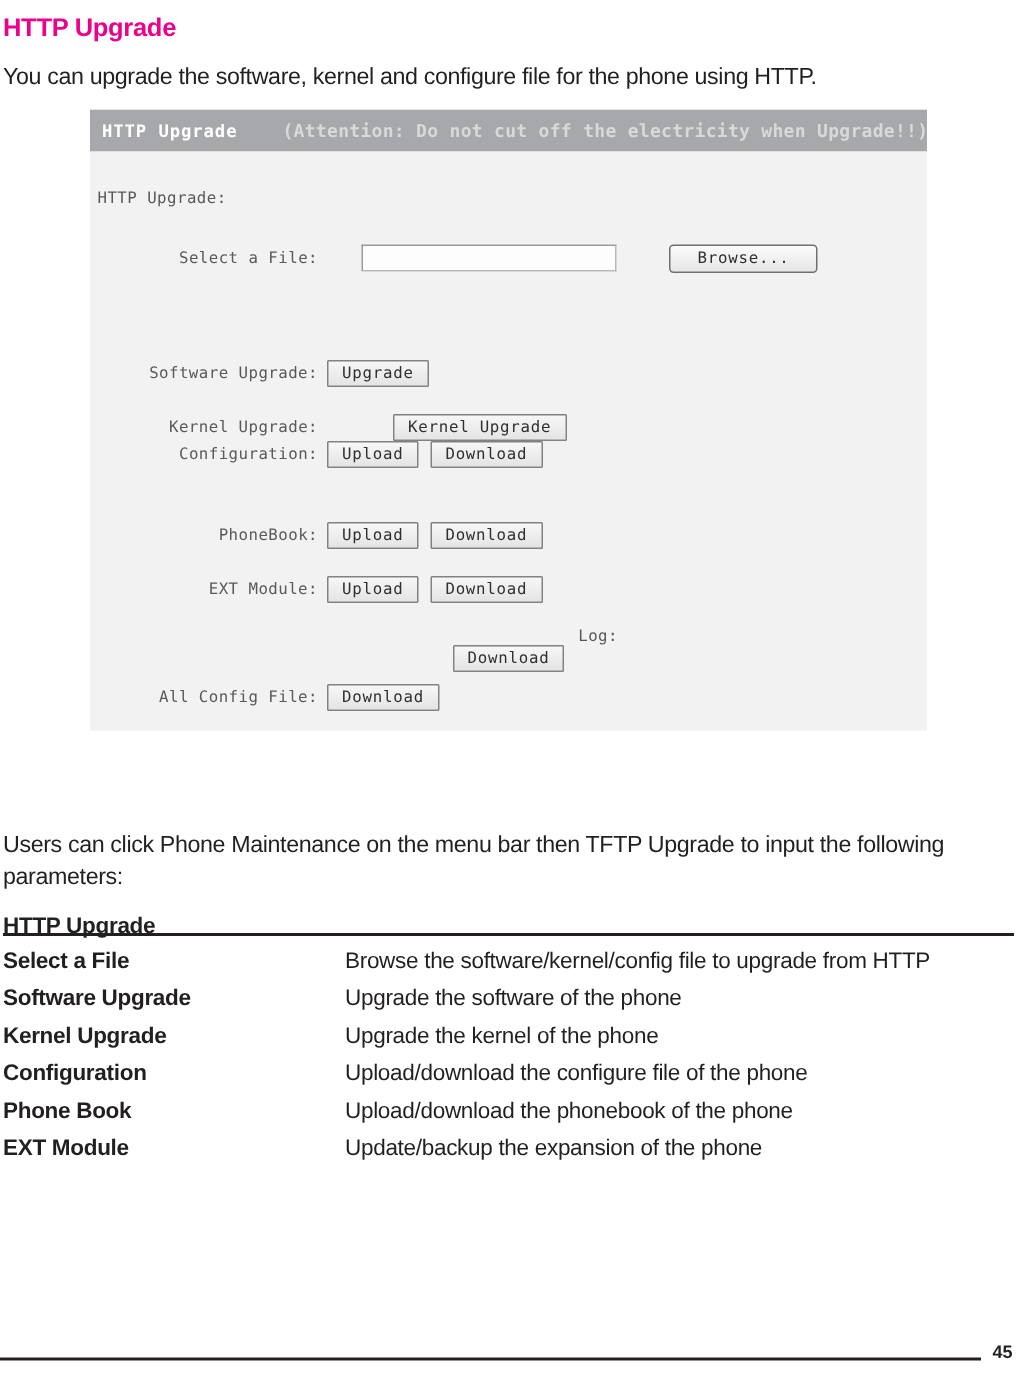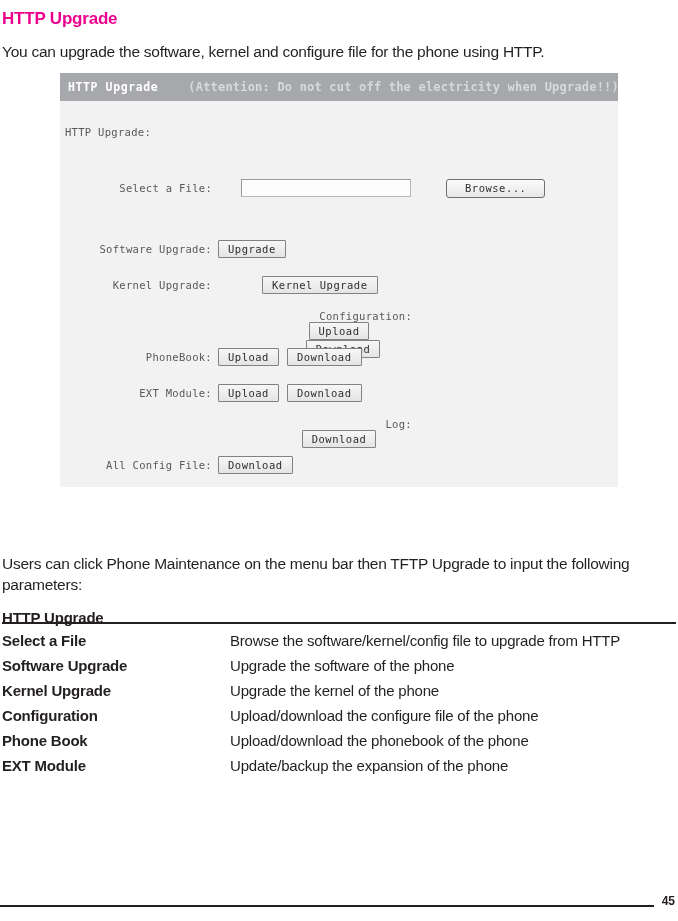--- a/index.html
+++ b/index.html
@@ -225,37 +225,37 @@
 
   <div class="shot-header">
     <span class="shot-title">HTTP Upgrade</span>
     <span class="shot-attention">(Attention: Do not cut off the electricity when Upgrade!!)</span>
   </div>
 
   <div class="shot-body">
 
     <div class="section-label">HTTP Upgrade:</div>
 
-    <div class="form-row" style="top:76px;gap:23px;">
+    <div class="form-row" style="top:60px;gap:23px;">
       <span class="row-label">Select a File:</span>
       <input class="text-input" type="text" value="" style="">
       <span class="btn browse">Browse...</span>
     </div>
 
     <div class="form-row" style="top:137px;">
       <span class="row-label">Software Upgrade:</span>
       <span class="btn square">Upgrade</span>
     </div>
 
     <div class="form-row" style="top:173px;gap:44px;">
       <span class="row-label">Kernel Upgrade:</span>
       <span class="btn square">Kernel Upgrade</span>
     </div>
 
-    <div class="form-row" style="top:209px;flex-direction:column;">
+    <div class="form-row" style="top:191px;">
       <span class="row-label">Configuration:</span>
       <span class="btn square">Upload</span>
       <span class="btn square">Download</span>
     </div>
 
     <div class="form-row" style="top:245px;">
       <span class="row-label">PhoneBook:</span>
       <span class="btn square">Upload</span>
       <span class="btn square">Download</span>
     </div>

